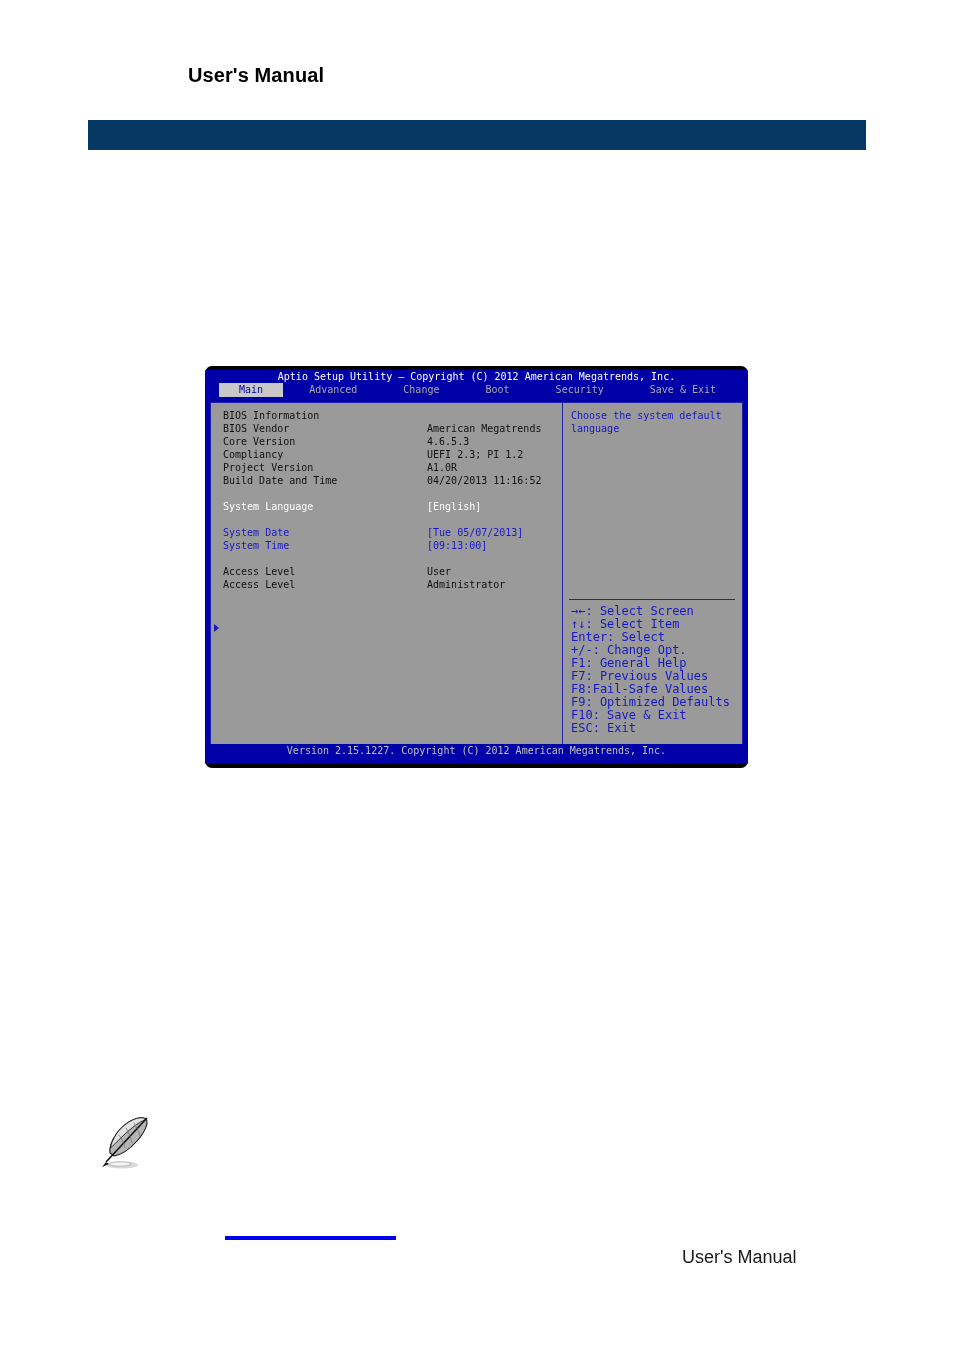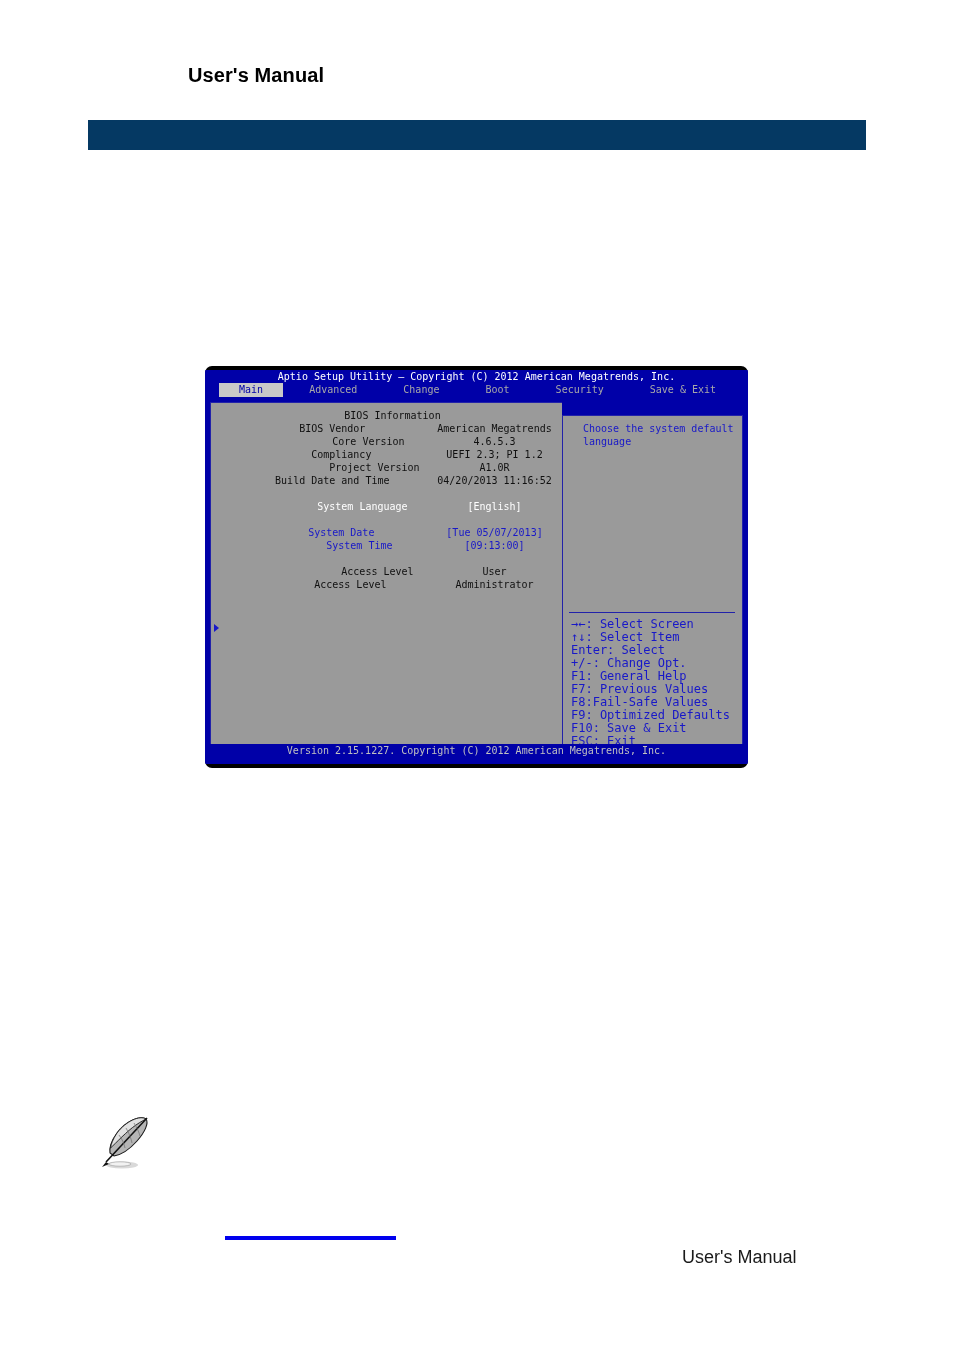--- a/index.html
+++ b/index.html
@@ -119,30 +119,28 @@
     box-sizing: border-box;
     position: relative;
     padding: 6px 0 0 12px;
   }
   .bios-right {
     width: 181px;
     background: #9a9a9a;
     border: 1px solid #2222aa;
     box-sizing: border-box;
     position: relative;
-    padding: 6px 0 0 20px;
-    margin-top: 13px;
+    padding: 6px 0 0 8px;
   }
   .row {
     height: 13px;
     line-height: 13px;
     font-size: 10px;
     white-space: nowrap;
     position: relative;
-    text-align: center;
   }
   .row .lbl {
     display: inline-block;
     width: 198px;
     vertical-align: top;
   }
   .row .val {
     display: inline-block;
     vertical-align: top;
   }

